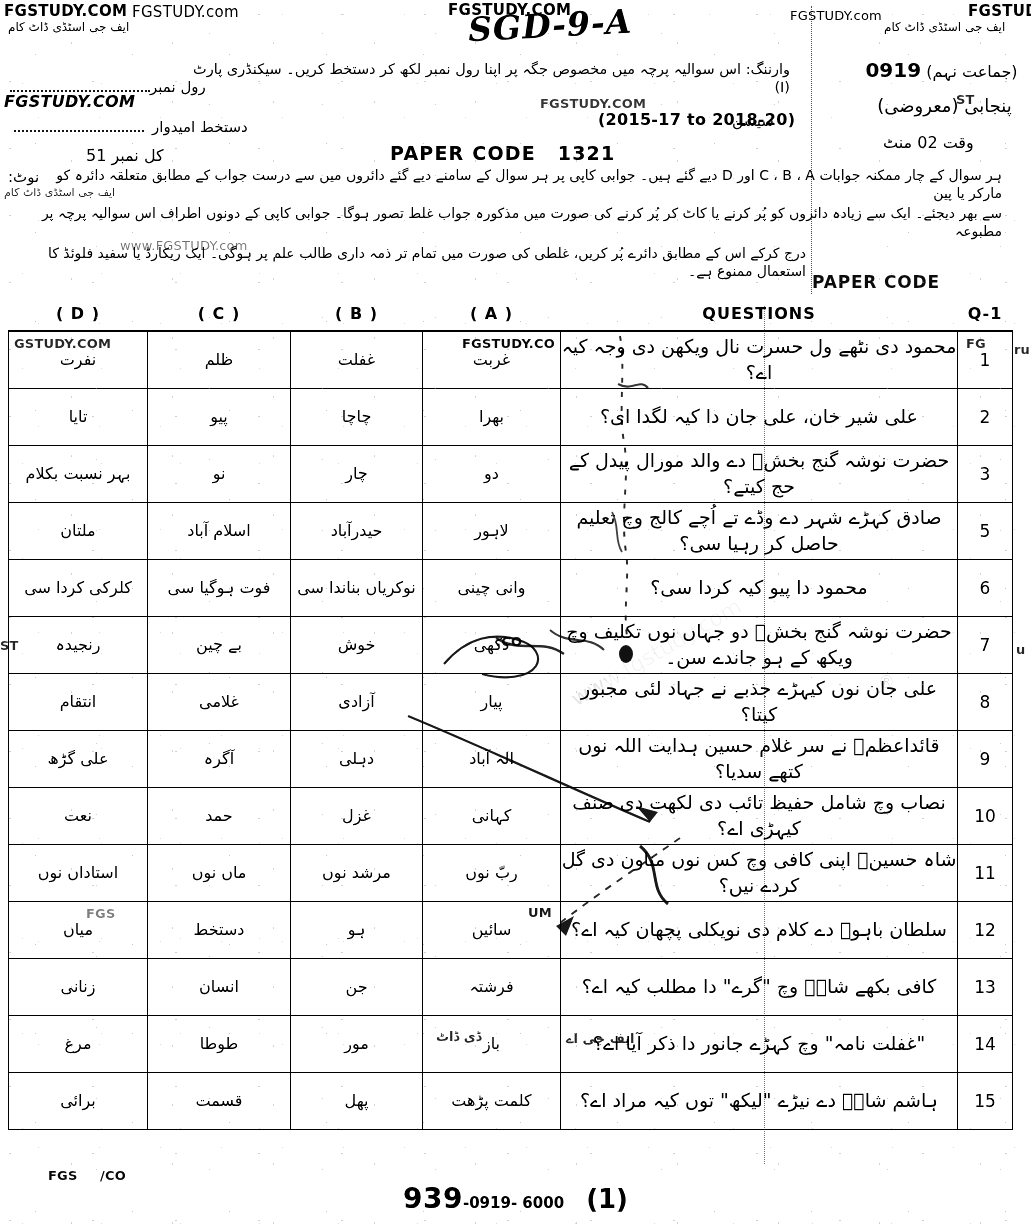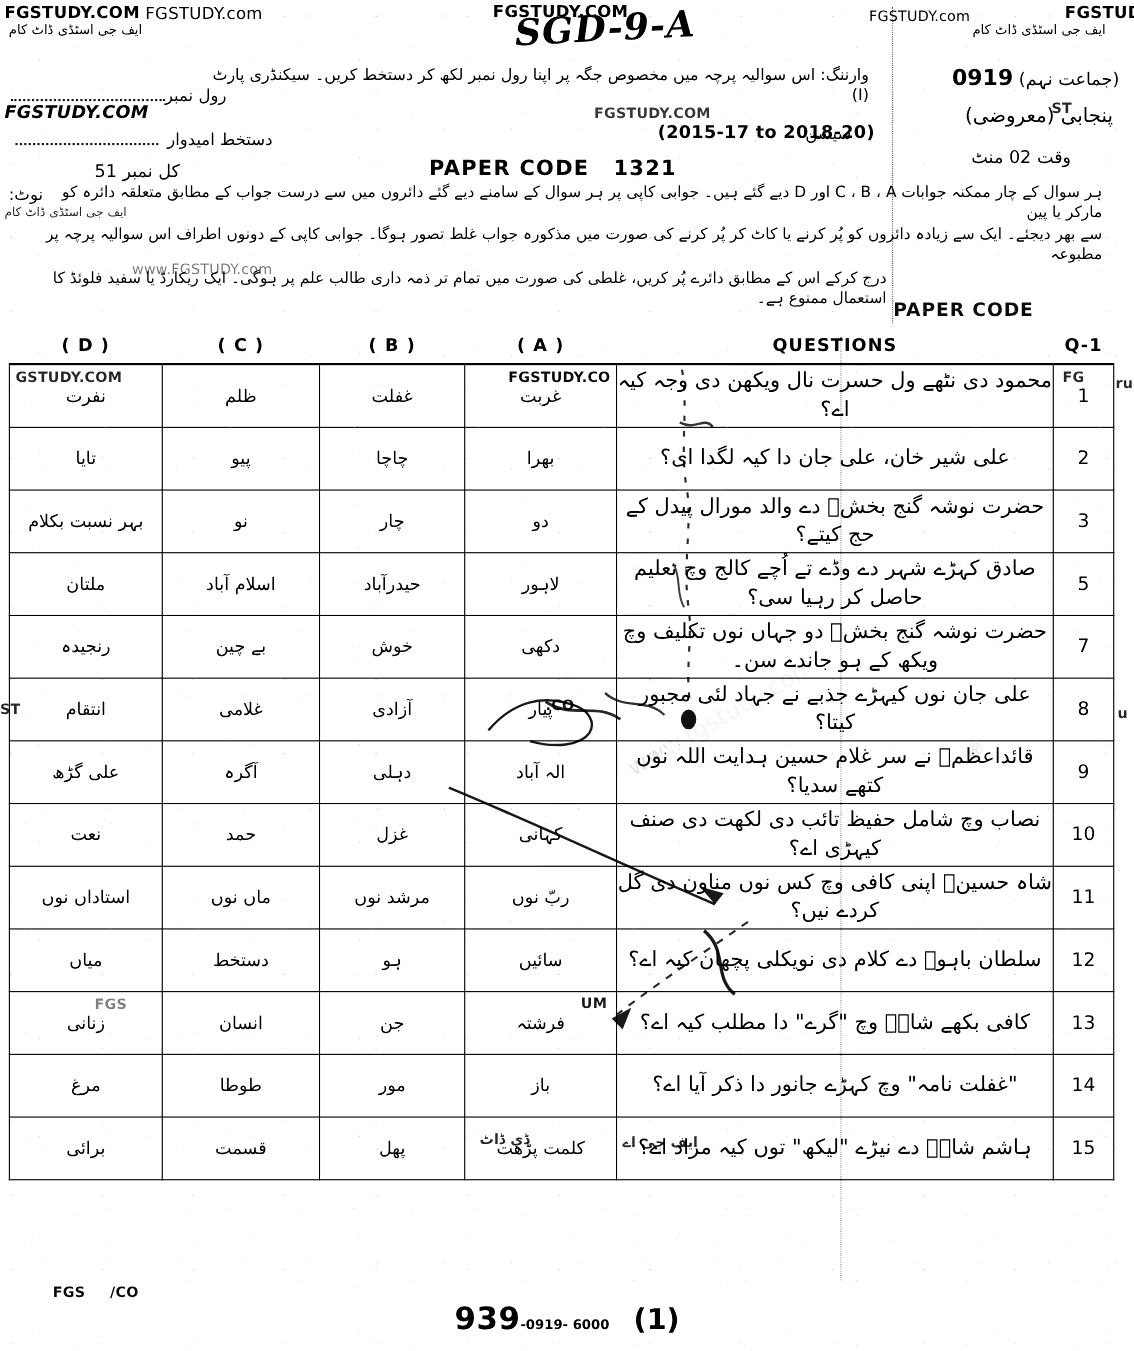--- a/index.html
+++ b/index.html
@@ -127,21 +127,21 @@
 
   
   .ink{position:absolute;z-index:5;pointer-events:none;}
 
   
   .footer{
     position:absolute;z-index:3;left:0;top:1182px;width:100%;
     text-align:center;
   }
   .footer .big{font-size:28px;font-weight:bold;letter-spacing:.5px;}
-  .footer .mid{font-size:12px;font-weight:bold;}
+  .footer .mid{font-size:15px;font-weight:bold;}
   .footer .paren{font-size:26px;font-weight:bold;margin-left:22px;}
 </style>
 </head>
 <body>
 
 <div class="page">
 
   <div class="wmark">FGSTUDY</div>
   <div class="wmark2">www.fgstudy.com</div>
   <div class="reg">®</div>
@@ -277,20 +277,38 @@
           <td class="c-b opt">
             <span class="urdu">حیدرآباد</span>
           </td>
           <td class="c-a opt">
             <span class="urdu">لاہور</span>
           </td>
           <td class="c-q ques">
             <span class="urdu">صادق کہڑے شہر دے وڈے تے اُچے کالج وچ تعلیم حاصل کر رہیا سی؟</span>
           </td>
           <td class="c-n num">5</td>
+        </tr>
+        <tr>
+          <td class="c-d opt">
+            <span class="urdu">کلرکی کردا سی</span>
+          </td>
+          <td class="c-c opt">
+            <span class="urdu">فوت ہوگیا سی</span>
+          </td>
+          <td class="c-b opt">
+            <span class="urdu">نوکریاں بناندا سی</span>
+          </td>
+          <td class="c-a opt">
+            <span class="urdu">وانی چینی</span>
+          </td>
+          <td class="c-q ques">
+            <span class="urdu">محمود دا پیو کیہ کردا سی؟</span>
+          </td>
+          <td class="c-n num">6</td>
         </tr>
         <tr>
           <td class="c-d opt">
             <span class="urdu">رنجیدہ</span>
           </td>
           <td class="c-c opt">
             <span class="urdu">بے چین</span>
           </td>
           <td class="c-b opt">
             <span class="urdu">خوش</span>

